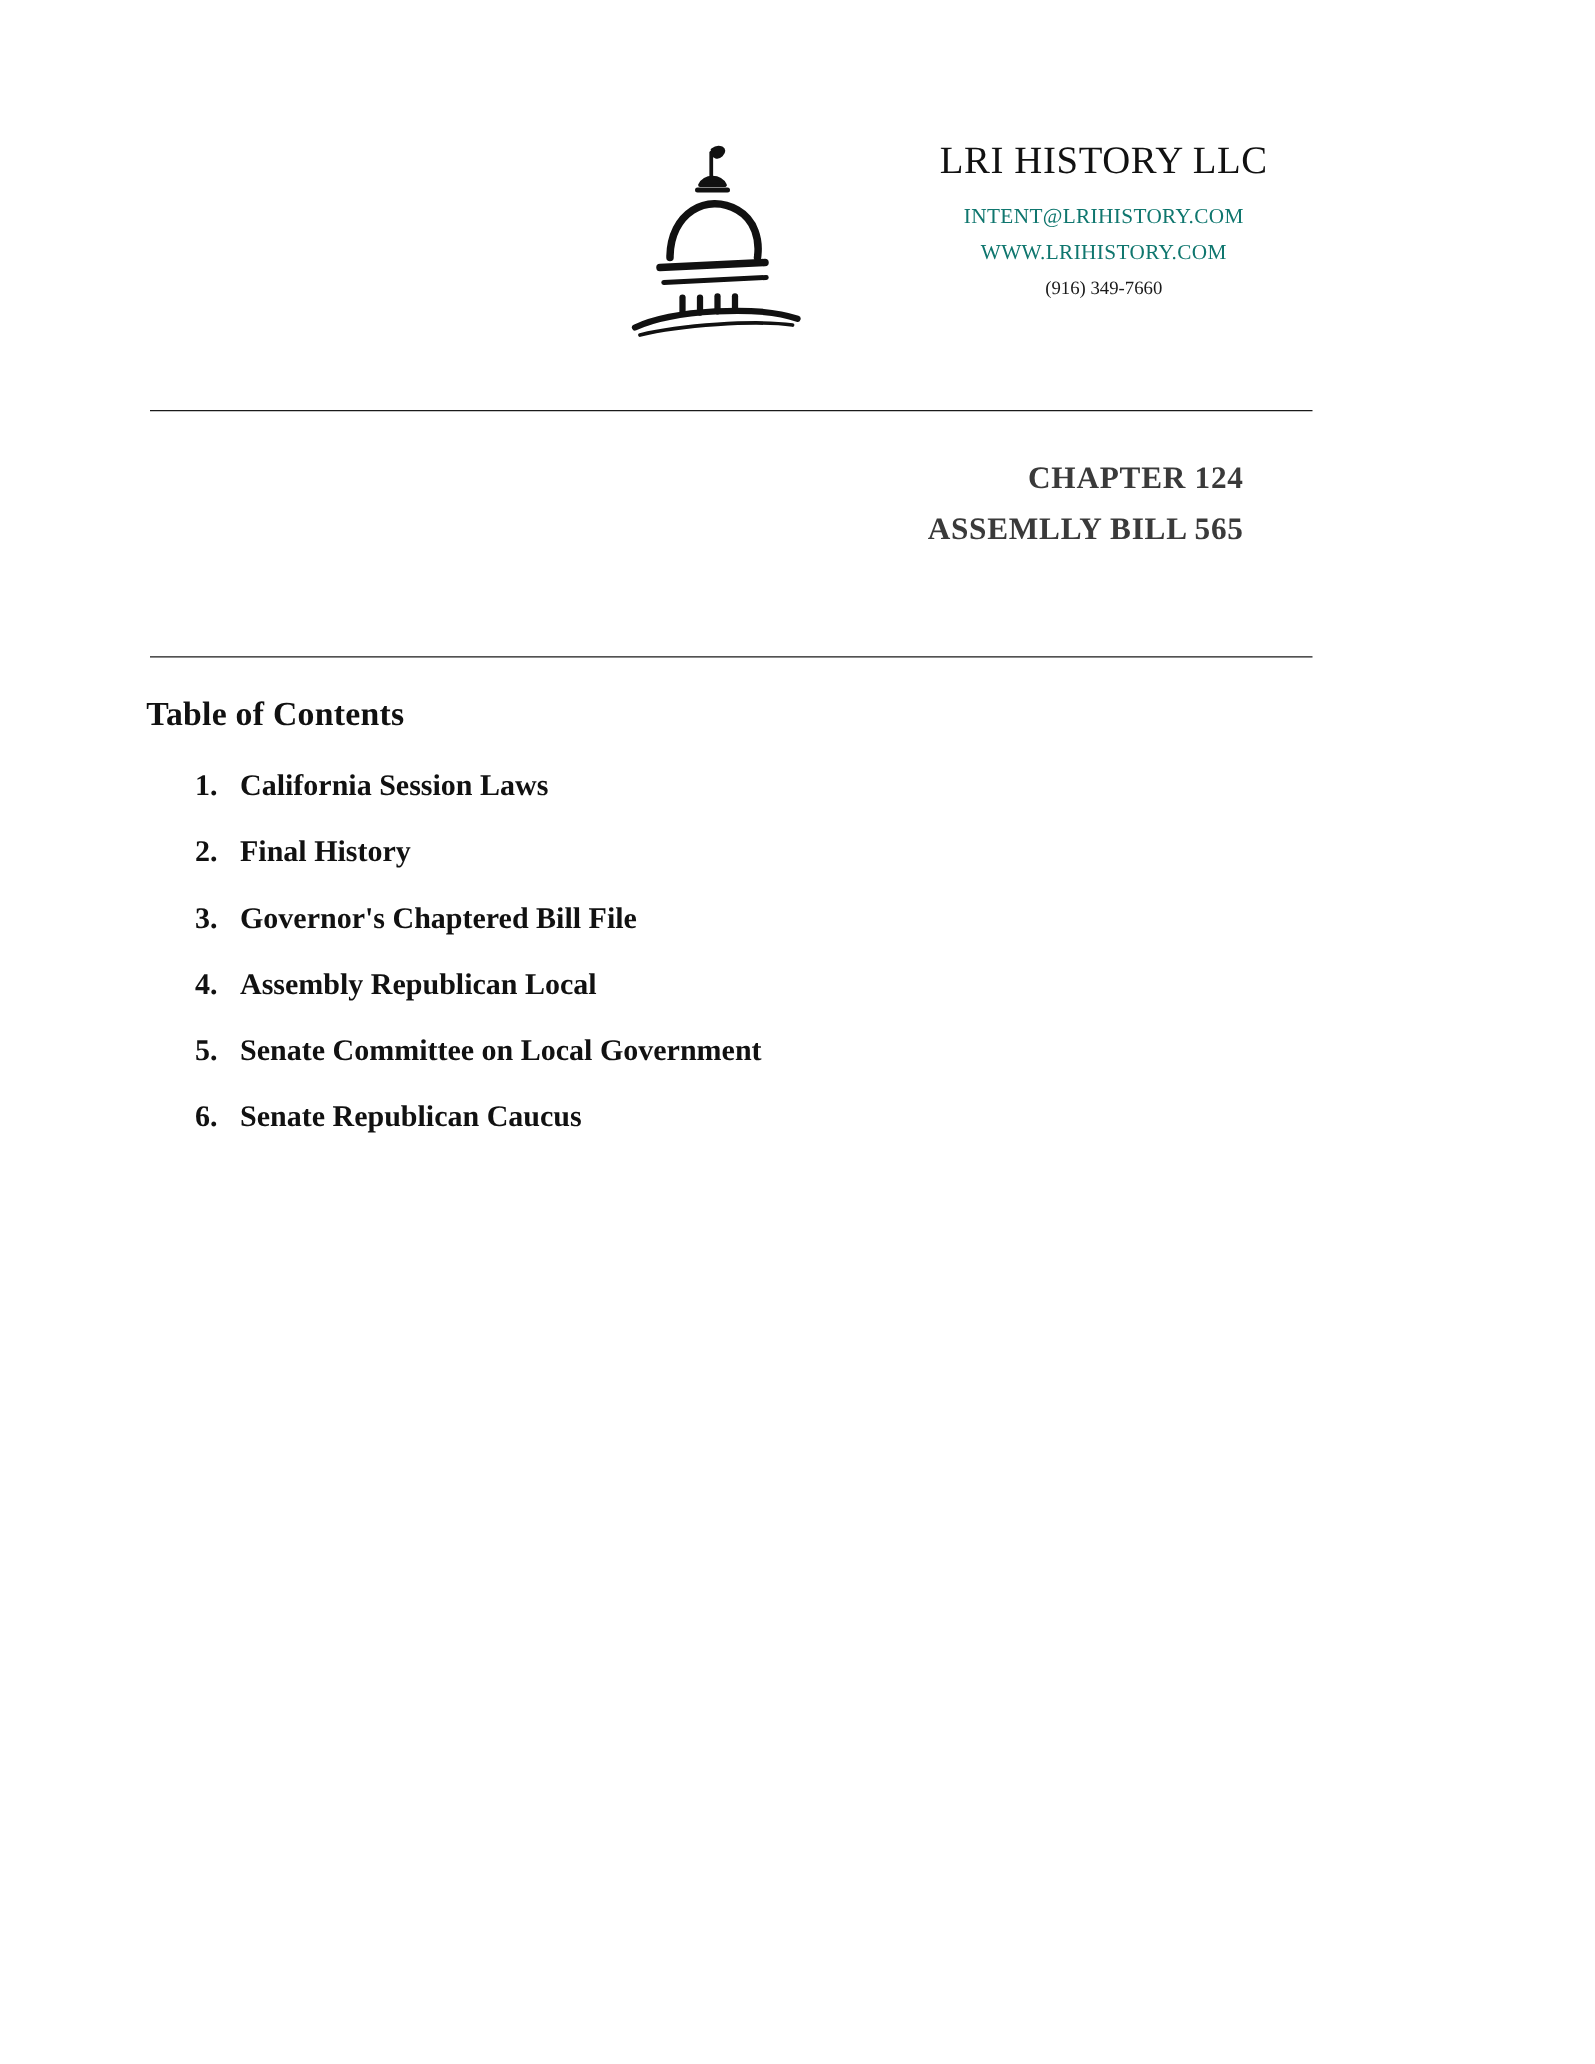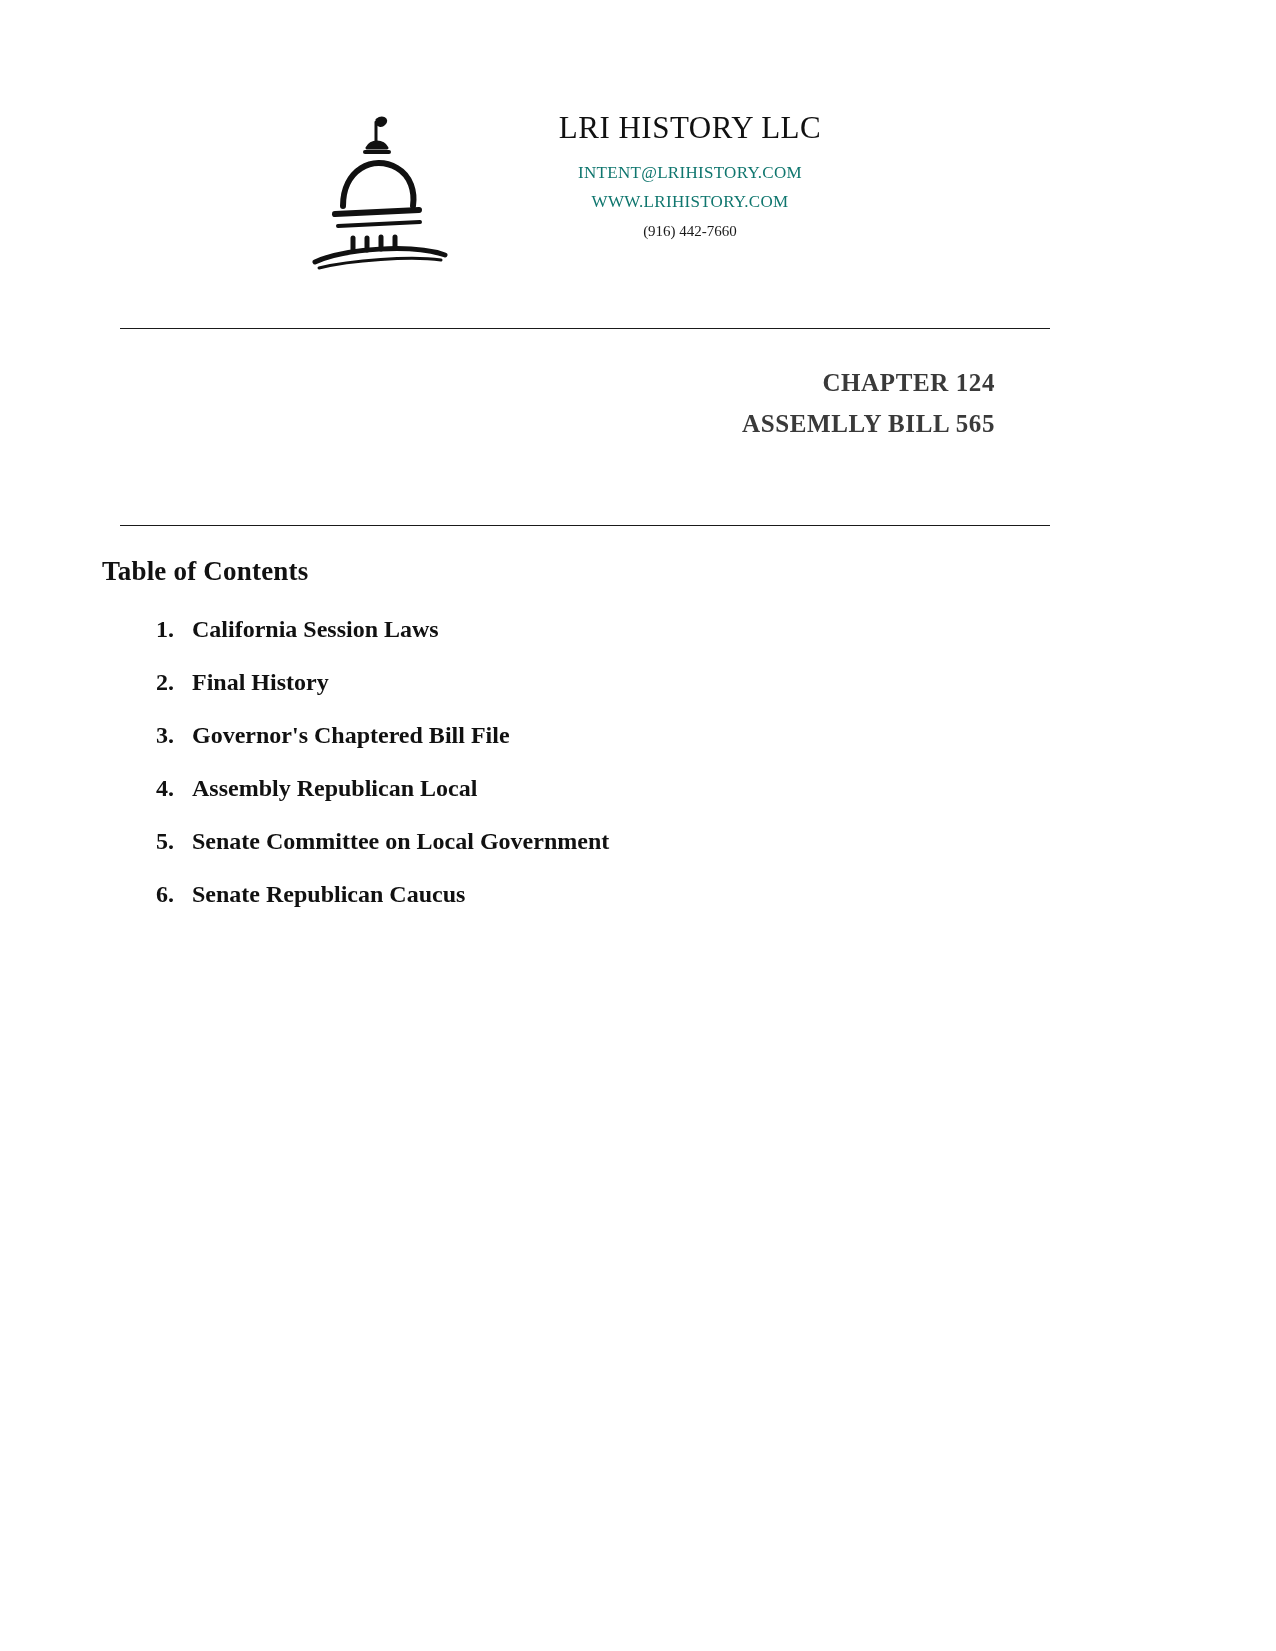--- a/index.html
+++ b/index.html
@@ -24,21 +24,21 @@
 
   
   .letterhead {
     position: absolute;
     left: 0;
     top: 110px;
     width: 1276px;
     display: flex;
     flex-direction: row;
     align-items: flex-start;
-    justify-content: flex-start;
+    justify-content: center;
   }
   .logo-wrap {
     width: 180px;
     margin-left: 290px;
     display: flex;
     align-items: flex-start;
     justify-content: center;
   }
   .org-block {
     margin-left: 20px;
@@ -91,21 +91,21 @@
     font-family: "Liberation Serif", serif;
     font-weight: bold;
     font-size: 25px;
     letter-spacing: 0.6px;
     line-height: 1.62;
   }
 
   
   .toc-heading {
     position: absolute;
-    left: 102px;
+    left: 117px;
     top: 556px;
     font-family: "Liberation Serif", serif;
     font-weight: bold;
     font-size: 27px;
     letter-spacing: 0.2px;
     color: #111111;
   }
   .toc-list {
     position: absolute;
     left: 140px;
@@ -158,21 +158,21 @@
           <path d="M10 152 C 40 138, 108 134, 140 145" stroke-width="5"></path>
           <path d="M14 158 C 46 150, 106 146, 136 150" stroke-width="3"></path>
         </g>
       </svg>
     </div>
 
     <div class="org-block">
       <div class="org-name">LRI HISTORY LLC</div>
       <div class="org-line">INTENT@LRIHISTORY.COM</div>
       <div class="org-line">WWW.LRIHISTORY.COM</div>
-      <div class="org-phone">(916) 442-7660</div>
+      <div class="org-phone">(916) 349-7660</div>
     </div>
 
   </div>
 
   <div class="rule rule-top"></div>
 
   <div class="title-block">
     <div class="title-line">CHAPTER  124</div>
     <div class="title-line">ASSEMLLY BILL 565</div>
   </div>

